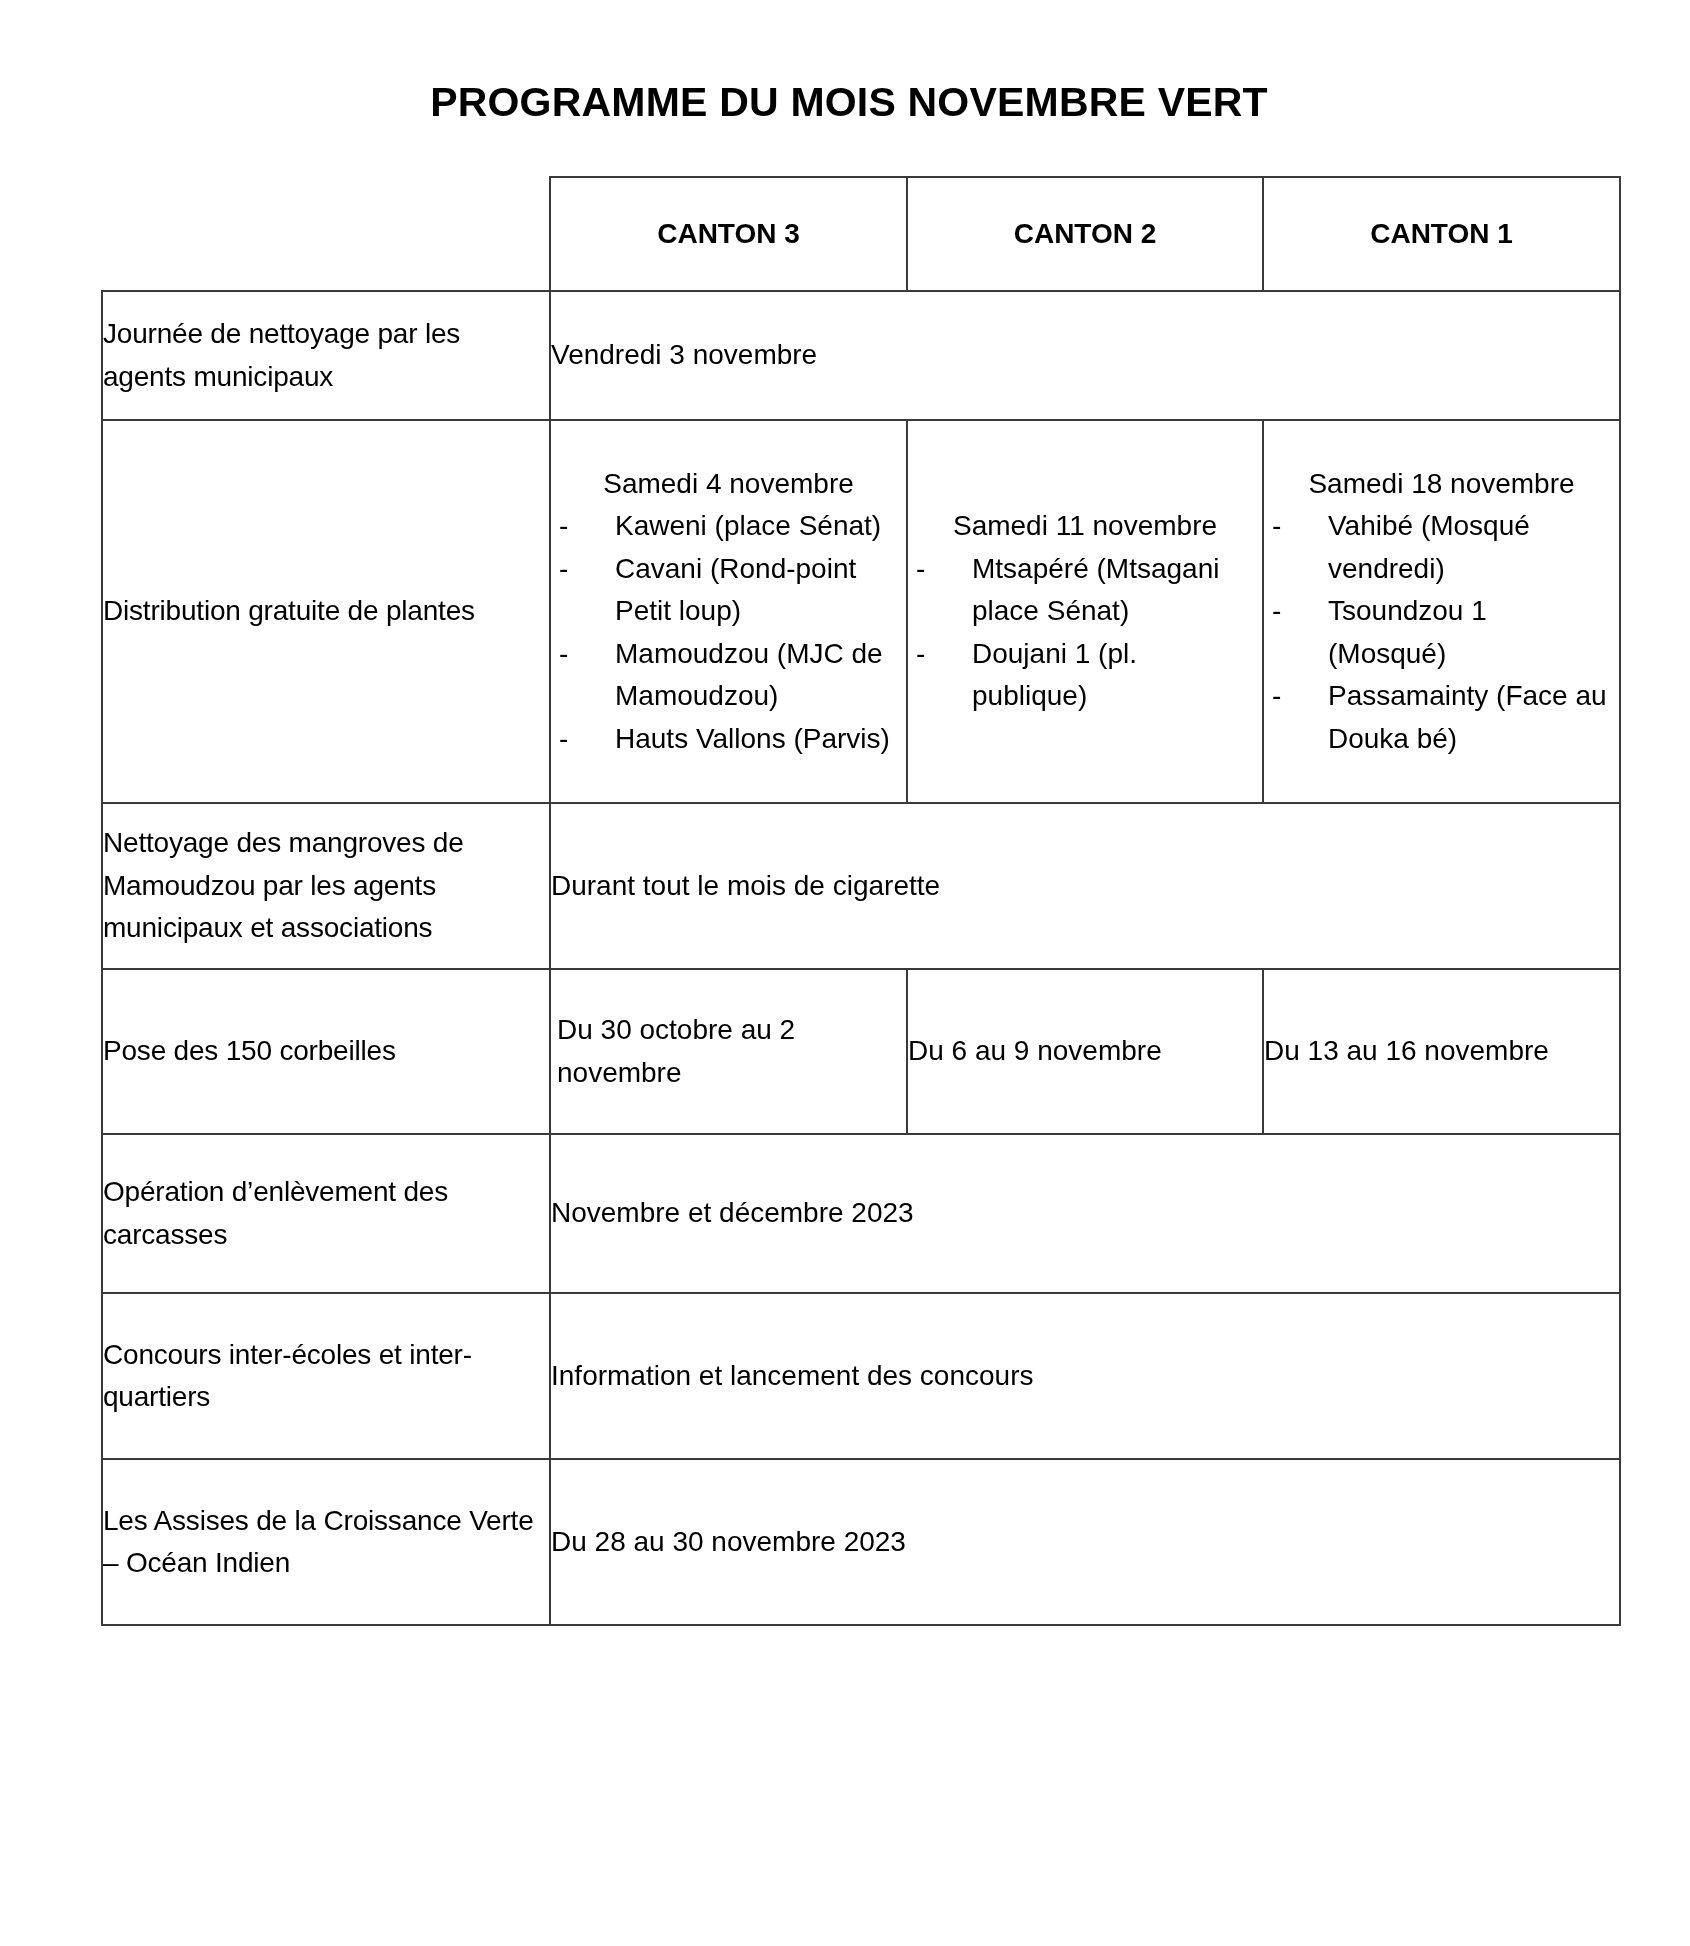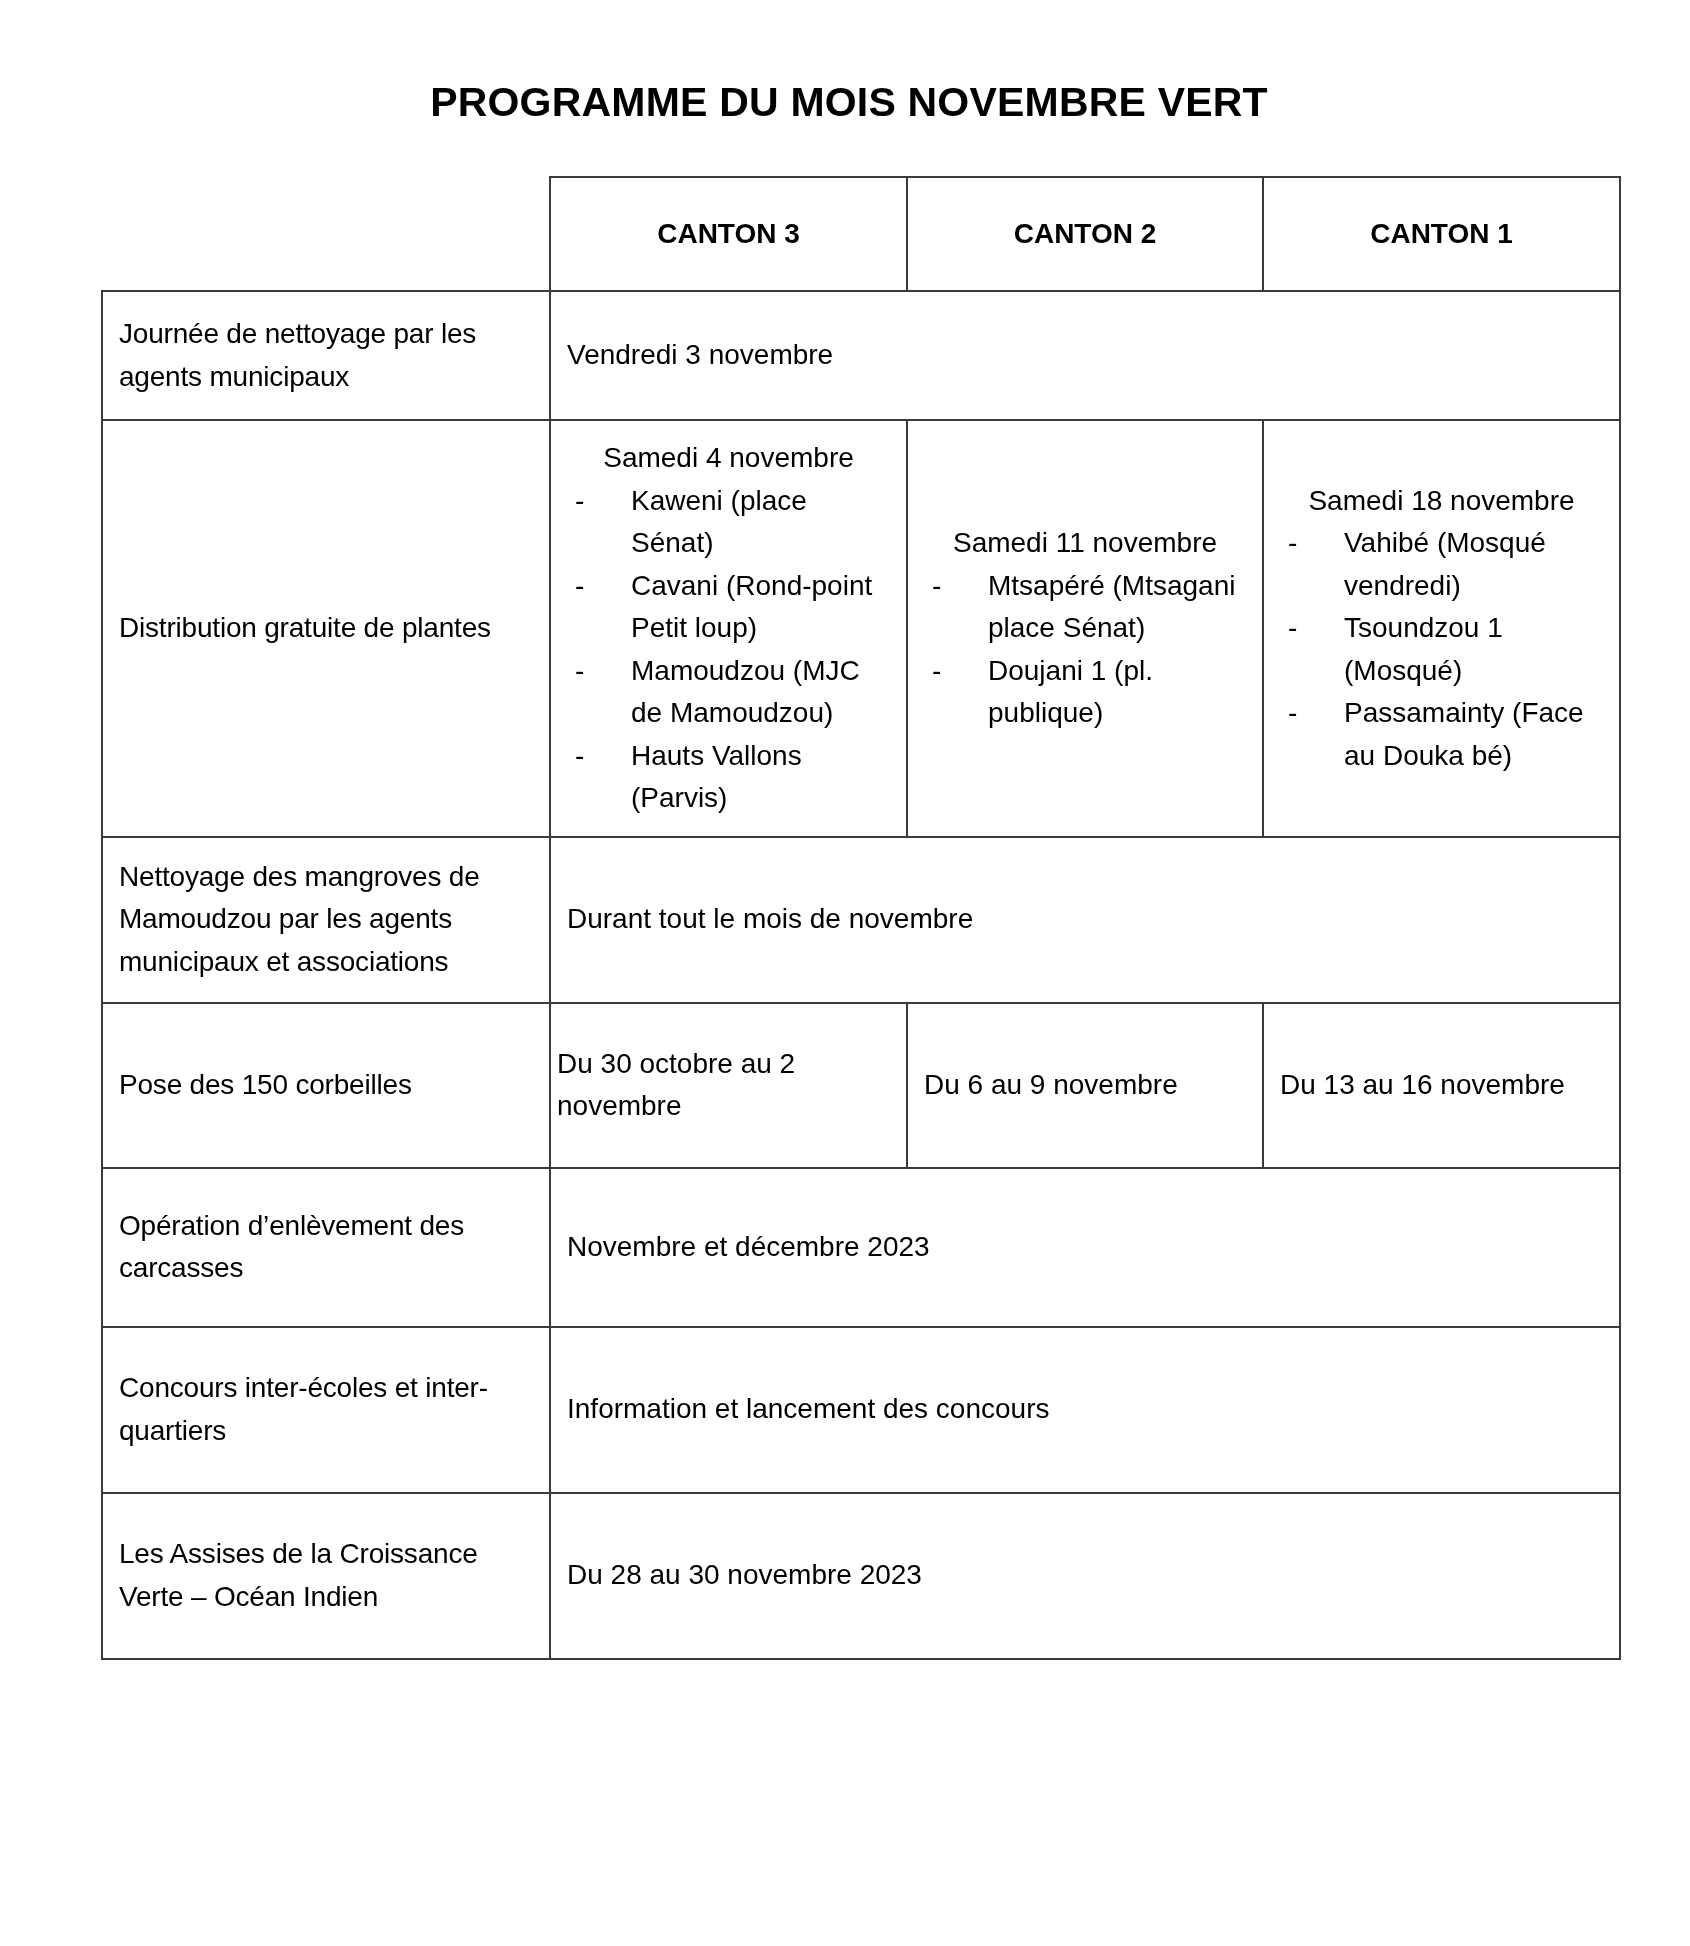--- a/index.html
+++ b/index.html
@@ -30,21 +30,21 @@
   table.prog {
     position: absolute;
     left: 101px;
     top: 176px;
     border-collapse: collapse;
     table-layout: fixed;
     width: 1518px;
   }
   table.prog td, table.prog th {
     border: 2px solid #3a3a3a;
-    padding: 16px;
+    padding: 0;
     font-size: 28px;
     line-height: 42.5px;
     vertical-align: middle;
     box-sizing: border-box;
   }
   table.prog .corner {
     border-top: none;
     border-left: none;
     background: #fff;
   }
@@ -139,21 +139,21 @@
         <ul class="sites">
           <li><span class="dash">-</span><span>Vahibé (Mosqué vendredi)</span></li>
           <li><span class="dash">-</span><span>Tsoundzou 1 (Mosqué)</span></li>
           <li><span class="dash">-</span><span>Passamainty (Face au Douka bé)</span></li>
         </ul>
       </td>
     </tr>
 
     <tr style="height:166px">
       <td class="act">Nettoyage des mangroves de Mamoudzou par les agents municipaux et associations</td>
-      <td class="val" colspan="3">Durant tout le mois de novembre</td>
+      <td class="val" colspan="3">Durant tout le mois de cigarette</td>
     </tr>
 
     <tr style="height:165px">
       <td class="act">Pose des 150 corbeilles</td>
       <td class="val" style="padding:0 6px">Du 30 octobre au 2 novembre</td>
       <td class="val">Du 6 au 9 novembre</td>
       <td class="val">Du 13 au 16 novembre</td>
     </tr>
 
     <tr style="height:159px">

